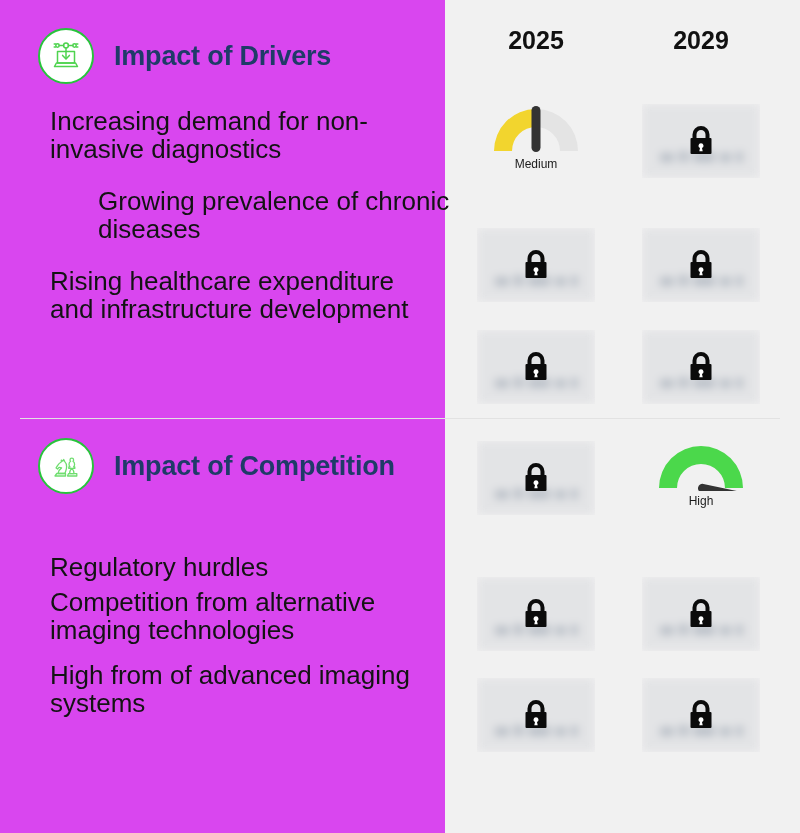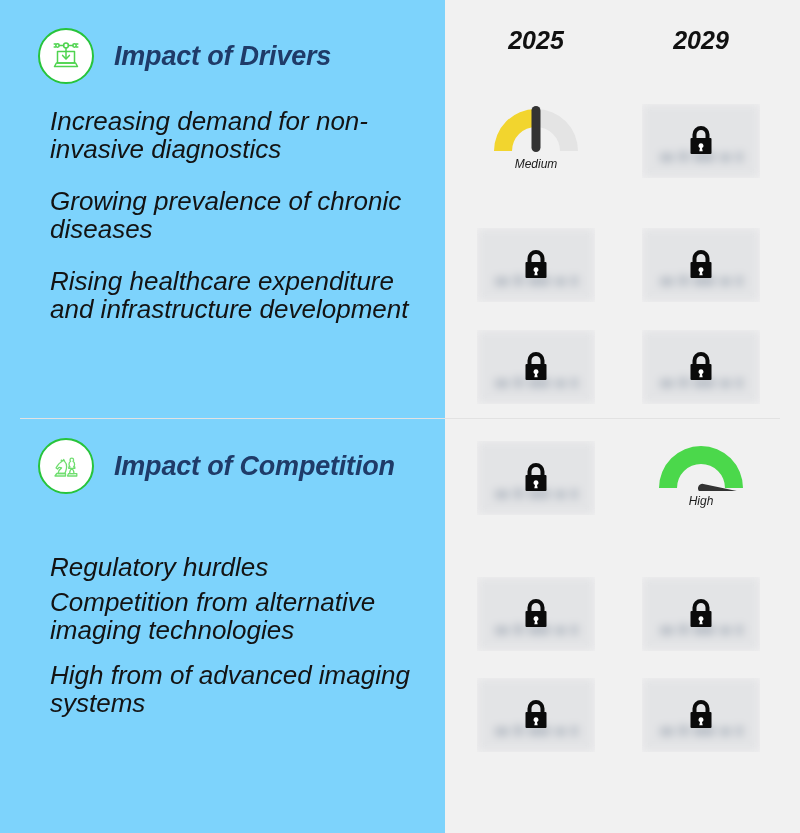--- a/index.html
+++ b/index.html
@@ -9,22 +9,21 @@
     height: 833px;
     background: #ffffff;
     font-family: "Liberation Sans", sans-serif;
     overflow: hidden;
   }
 
   .page {
     position: relative;
     width: 768px;
     height: 833px;
-    background: #7dd3fc;
-    font-style: italic;
+    background: #d946ef;
   }
 
   
   .grid-panel {
     position: absolute;
     left: 445px;
     top: 0;
     width: 355px;
     height: 833px;
     background: #f1f1f1;
@@ -74,21 +73,21 @@
     position: absolute;
     left: 50px;
     width: 385px;
     font-size: 26px;
     line-height: 28px;
     color: #131313;
   }
 
   
   .b1 { top: 107px; }
-  .b2 { top: 187px; }
+  .b2 { top: 187px; margin-left: 48px; }
   .b3 { top: 267px; }
   
   .b4 { top: 518px; margin-top: 35px; }
   .b5 { top: 588px; }
   .b6 { top: 661px; }
 
   
   .col-header {
     position: absolute;
     font-size: 25px;

